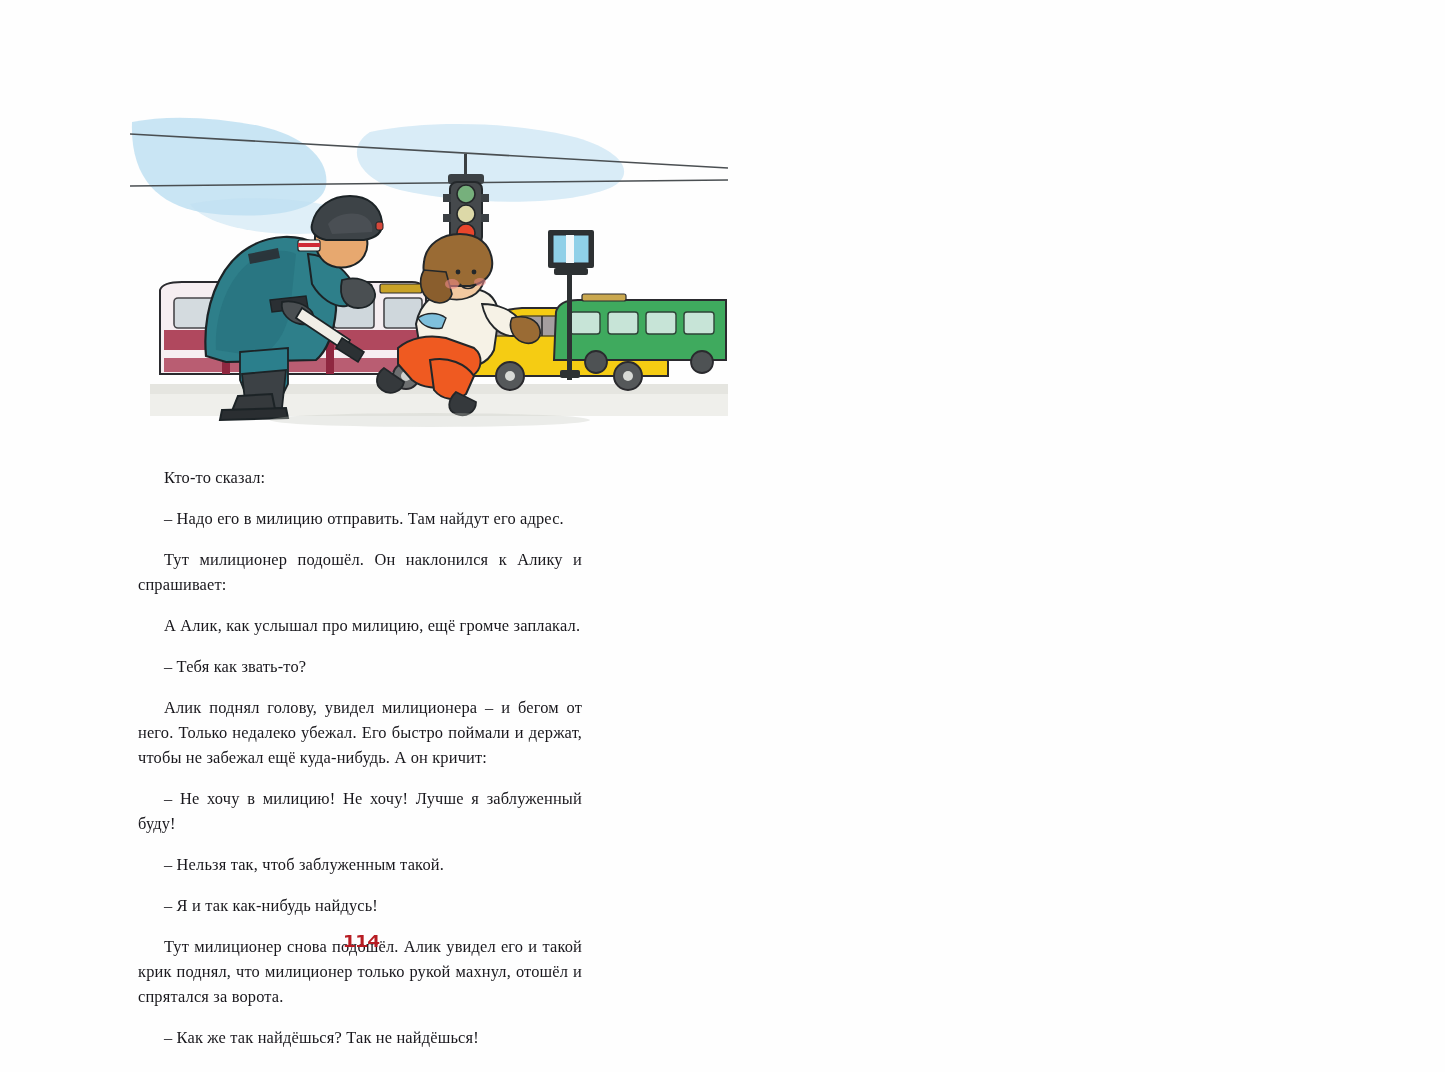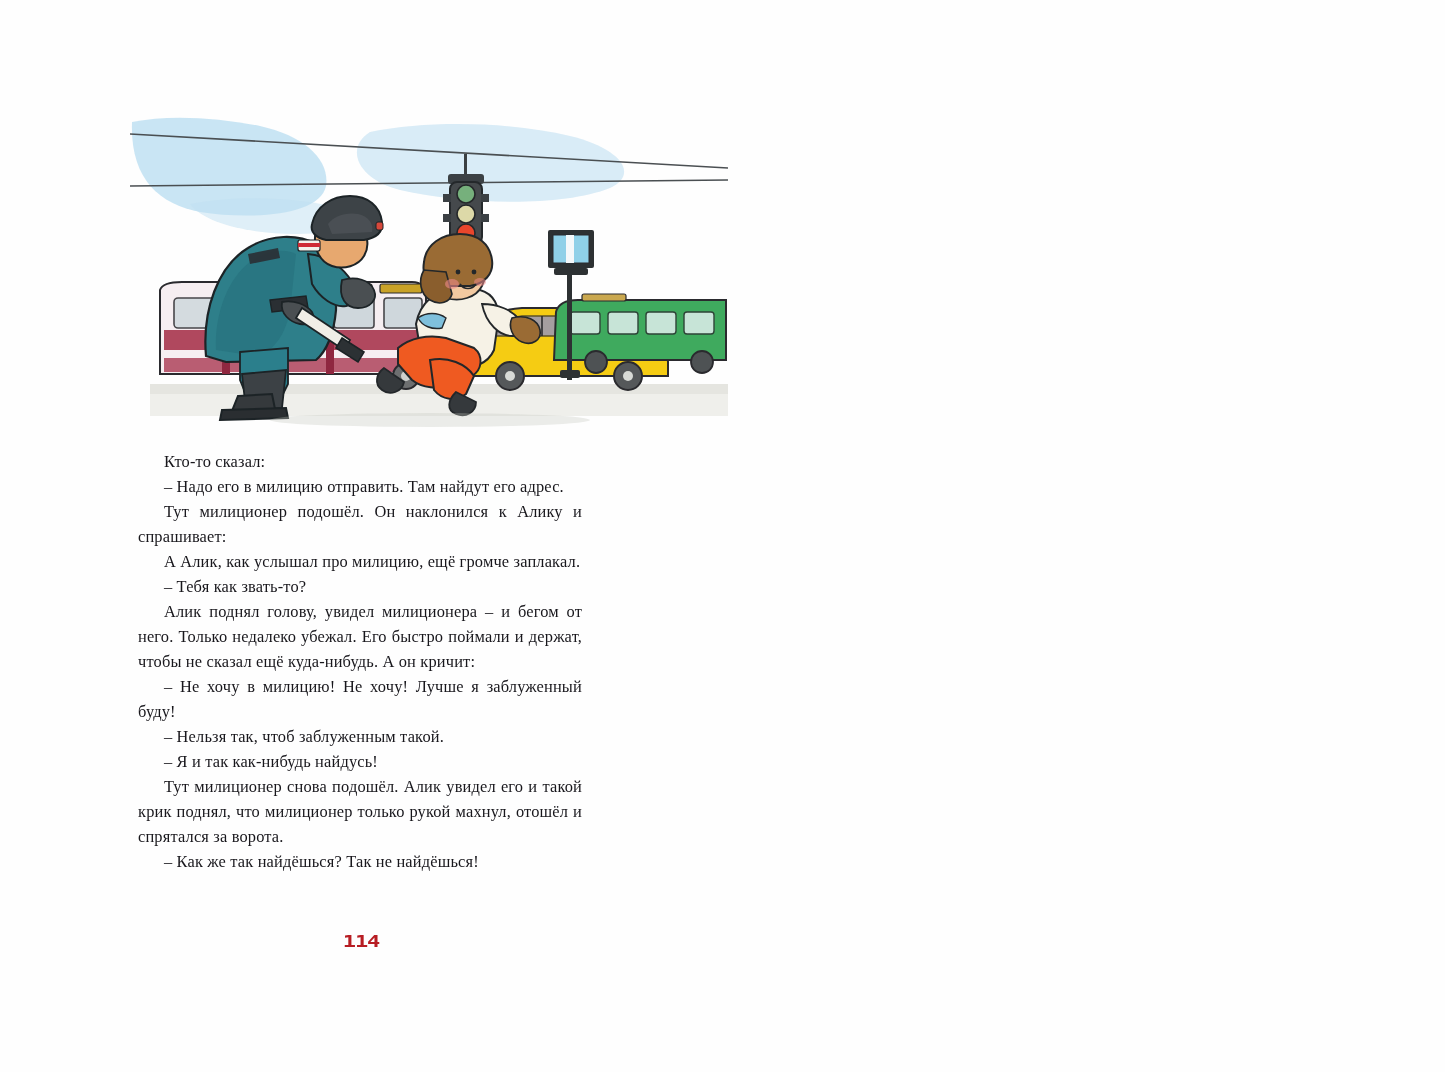--- a/index.html
+++ b/index.html
@@ -20,21 +20,21 @@
   .textblock p {
     font-family:"Liberation Serif", serif;
     font-size:16.4px;
     line-height:25.0px;
     color:#18171c;
     text-align:justify;
     text-indent:26px;
     -webkit-hyphens:none; hyphens:none;
     letter-spacing:0.01em;
   }
-  .textblock p.noind { text-indent:26px; }
+  .textblock p.noind { text-indent:26px;margin-top:16px; }
 
   .page-left .textblock  { left:138px; top:449px; width:444px; }
 
   
   .folio {
     position:absolute;
     font-family:"DejaVu Sans Mono", monospace;
     font-weight:bold;
     font-size:21px;
     color:#b71d23;
@@ -202,21 +202,21 @@
         </g>
       </svg>
     </div>
 
     <div class="textblock">
       <p class="noind">Кто-то сказал:</p>
       <p class="noind">– Надо его в милицию отправить. Там найдут его адрес.</p>
       <p class="noind">Тут милиционер подошёл. Он наклонился к Алику и спрашивает:</p>
       <p class="noind">А Алик, как услышал про милицию, ещё громче заплакал.</p>
       <p class="noind">– Тебя как звать-то?</p>
-      <p class="noind">Алик поднял голову, увидел милиционера – и бегом от него. Только недалеко убежал. Его быстро поймали и держат, чтобы не сказал ещё куда-нибудь. А он кричит:</p>
+      <p class="noind">Алик поднял голову, увидел милиционера – и бегом от него. Только недалеко убежал. Его быстро поймали и держат, чтобы не забежал ещё куда-нибудь. А он кричит:</p>
       <p class="noind">– Не хочу в милицию! Не хочу! Лучше я заблуженный буду!</p>
       <p class="noind">– Нельзя так, чтоб заблуженным такой.</p>
       <p class="noind">– Я и так как-нибудь найдусь!</p>
       <p class="noind">Тут милиционер снова подошёл. Алик увидел его и такой крик поднял, что милиционер только рукой махнул, отошёл и спрятался за ворота.</p>
       <p class="noind">– Как же так найдёшься? Так не найдёшься!</p>
     </div>
 
     <div class="folio folio-left">114</div>
   </div>
 

